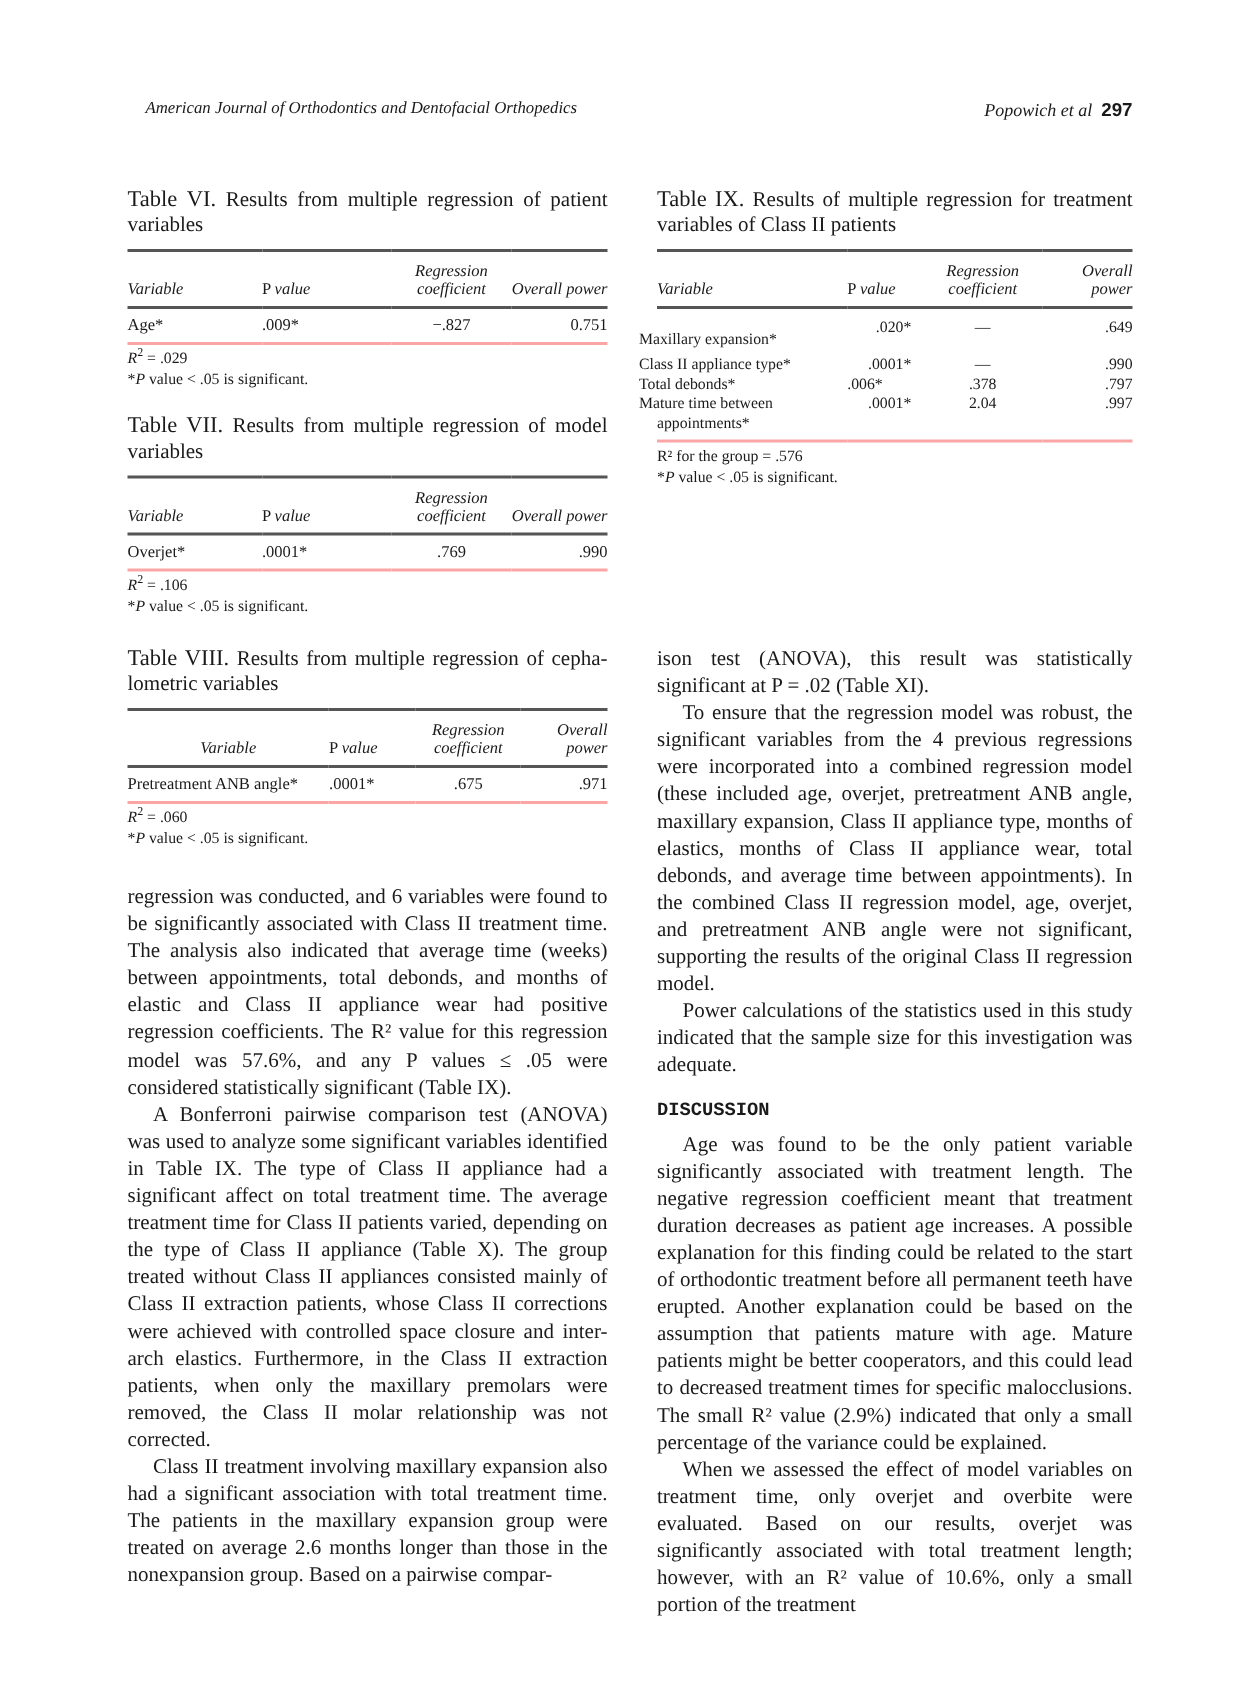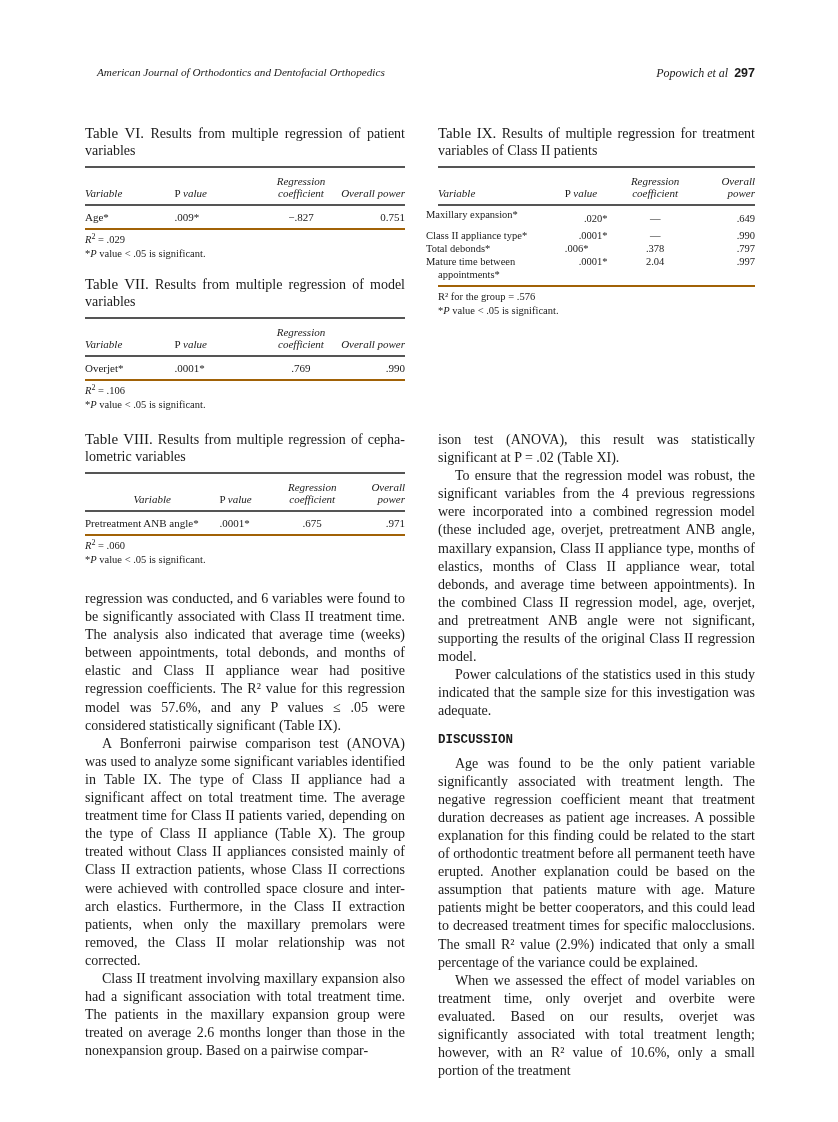--- a/index.html
+++ b/index.html
@@ -9,21 +9,21 @@
   .hdr-right { position:absolute; right:83px; top:66px; font-size:12px; }
   .hdr-right .auth { font-style:italic; font-size:12px; }
   .hdr-right .pg { font-family:"Liberation Sans", sans-serif; font-weight:bold; font-size:12.5px; margin-left:6px; }
 
   .tbl { position:absolute; width:320px; }
   .tbl .cap { font-size:14px; line-height:17px; text-align:justify; text-align-last:left; }
   .tbl .cap .lbl { font-family:Liberation Serif, serif; font-size:15px; }
   .tbl table { width:100%; border-collapse:collapse; margin-top:7px; font-size:11px; }
   .tbl thead tr th { font-weight:normal; font-style:italic; font-size:11px; line-height:12px; vertical-align:bottom; padding:7px 0 5px 0; }
   .tbl thead { border-top:2px solid #555; border-bottom:2px solid #555; }
-  .tbl tbody { border-bottom:2px solid #a16207; }
+  .tbl tbody { border-bottom:2px solid #fca5a5; }
   .tbl td { padding:5px 0 4px 0; line-height:13px; vertical-align:top; }
   .tbl .c-var { text-align:left; }
   .tbl .c-p { text-align:left; }
   .tbl .c-r { text-align:center; }
   .tbl .c-o { text-align:right; }
   .tbl .foot { font-size:10.5px; line-height:14px; margin-top:3px; }
   .hang { padding-left:12px; text-indent:-12px; }
 
   .col { position:absolute; width:320px; font-size:14px; line-height:18.1px; text-align:justify; }
   .col p { margin:0; text-indent:17px; }
@@ -161,21 +161,21 @@
     <thead>
         <tr>
       <th class="c-var">Variable</th>
       <th class="c-p" style="font-style:normal">P <i>value</i></th>
       <th class="c-r">Regression coefficient</th>
       <th class="c-o">Overall power</th>
     </tr>
       </thead>
     <tbody>
       <tr>
-        <td class="c-var hang" style="padding-top:2px">Maxillary expansion*</td>
+        <td class="c-var hang" style="padding-top:14px">Maxillary expansion*</td>
         <td class="c-p" style="padding-top:6px;text-align:right;padding-right:8px">.020*</td>
         <td class="c-r" style="padding-top:6px">—</td>
         <td class="c-o" style="padding-top:6px">.649</td>
       </tr>
       <tr>
         <td class="c-var hang" style="padding:0">Class II appliance type*</td>
         <td class="c-p" style="padding:0 8px 0 0;text-align:right">.0001*</td>
         <td class="c-r" style="padding:0">—</td>
         <td class="c-o" style="padding:0">.990</td>
       </tr>

